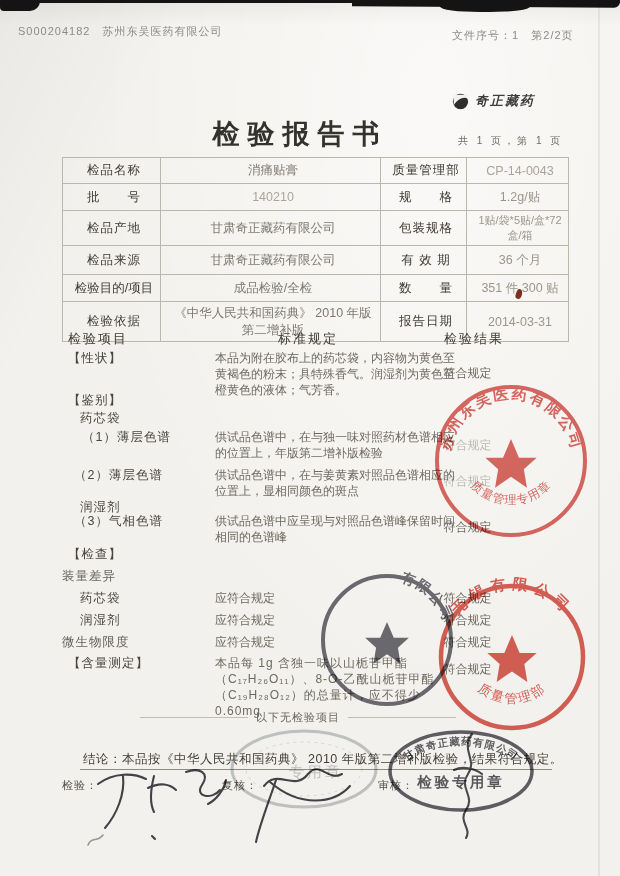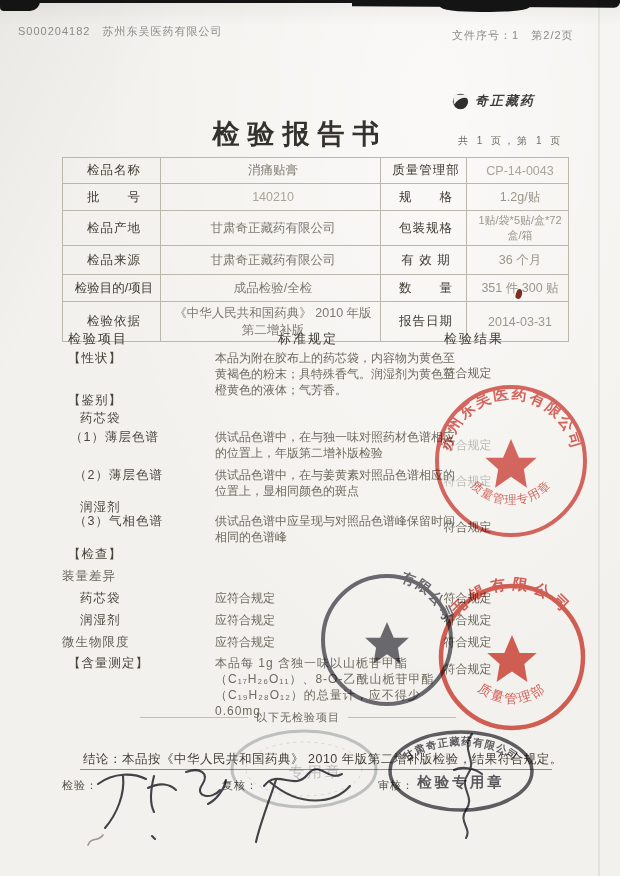--- a/index.html
+++ b/index.html
@@ -140,21 +140,21 @@
       <span class="std">本品为附在胶布上的药芯袋，内容物为黄色至黄褐色的粉末；具特殊香气。润湿剂为黄色至橙黄色的液体；气芳香。</span>
       <span class="res" style="top:15px;">符合规定</span>
     </div>
     <div class="rrow" style="top:392px;">
       <span class="item" style="left:6px;">【鉴别】</span>
     </div>
     <div class="rrow" style="top:410px;">
       <span class="item" style="left:18px;">药芯袋</span>
     </div>
     <div class="rrow" style="top:429px;">
-      <span class="item" style="left:8px;">（1）薄层色谱</span>
+      <span class="item" style="left:20px;">（1）薄层色谱</span>
       <span class="std">供试品色谱中，在与独一味对照药材色谱相应的位置上，年版第二增补版检验</span>
       <span class="res faint" style="top:8px;">符合规定</span>
     </div>
     <div class="rrow" style="top:467px;">
       <span class="item" style="left:12px;">（2）薄层色谱</span>
       <span class="std">供试品色谱中，在与姜黄素对照品色谱相应的位置上，显相同颜色的斑点</span>
       <span class="res faint" style="top:6px;">符合规定</span>
     </div>
     <div class="rrow" style="top:499px;">
       <span class="item" style="left:18px;">润湿剂</span>

